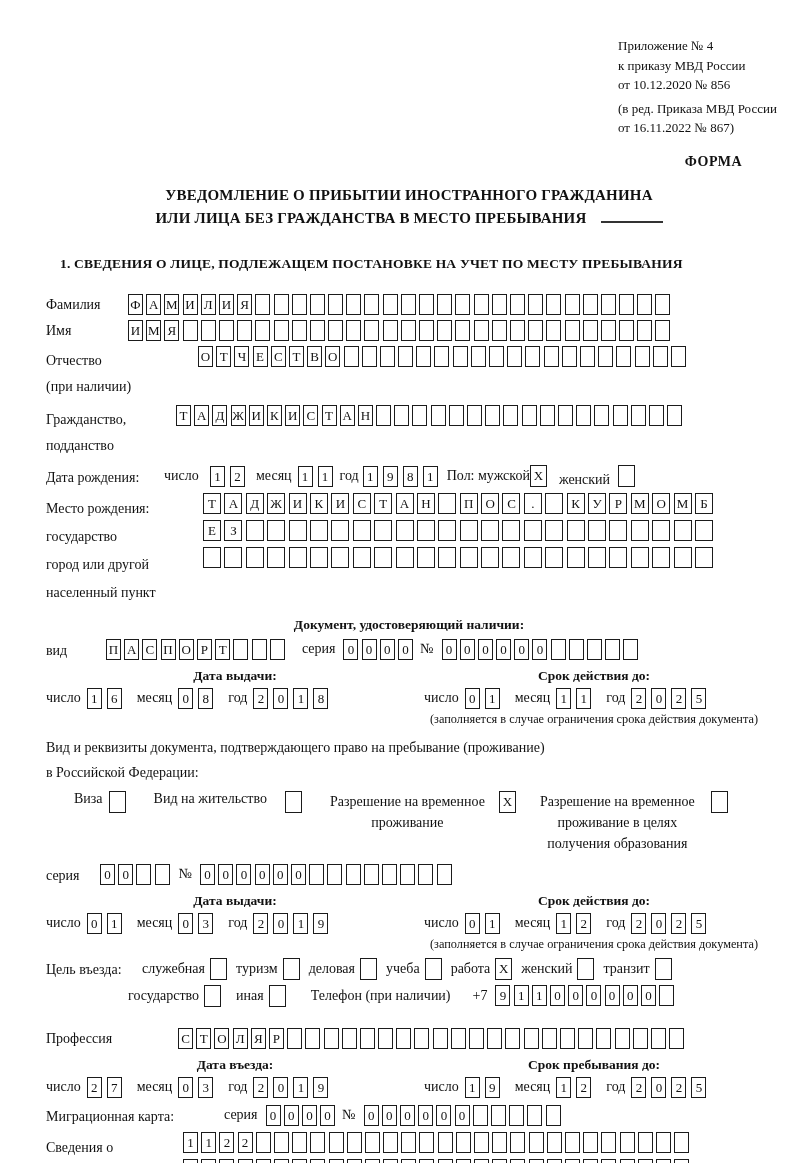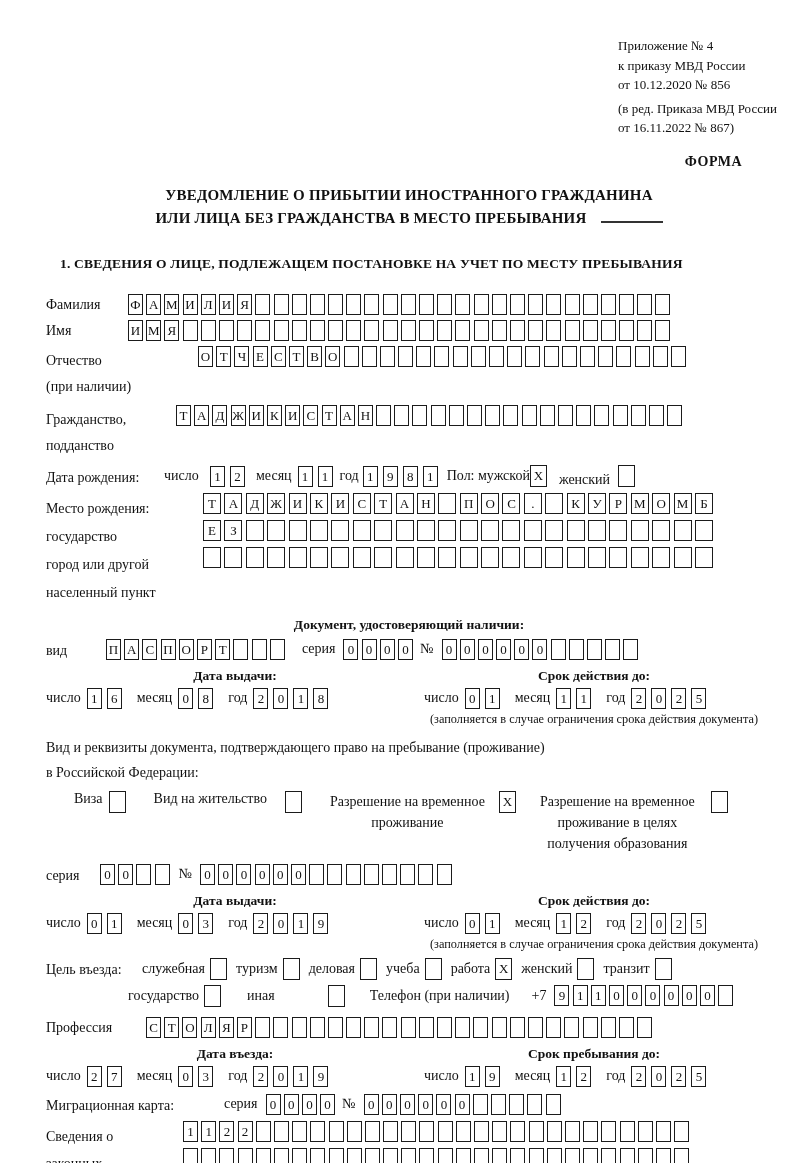--- a/index.html
+++ b/index.html
@@ -598,21 +598,21 @@
       </span>
   </div>
 
   <div class="row" style="align-items:center; margin-top:4px; padding-left:82px;">
     <span class="opt">
         <span class="opt-label">государство</span>
         <span class="cells checkbox">
           <span class="cell"></span>
         </span>
       </span>
-    <span class="opt" style="margin-left:17px;gap:48px;">
+    <span class="opt" style="margin-left:6px;">
         <span class="opt-label">иная</span>
         <span class="cells checkbox">
           <span class="cell"></span>
         </span>
       </span>
     <span style="margin-left:16px;">Телефон (при наличии)</span>
     <span style="margin:0 8px 0 22px;">+7</span>
     <span class="cells">
         <span class="cell">9</span>
         <span class="cell">1</span>
@@ -620,21 +620,21 @@
         <span class="cell">0</span>
         <span class="cell">0</span>
         <span class="cell">0</span>
         <span class="cell">0</span>
         <span class="cell">0</span>
         <span class="cell">0</span>
         <span class="cell"></span>
       </span>
   </div>
 
-  <div class="row" style="margin-top:10px;">
+  <div class="row" style="margin-top:21px;gap:32px;">
     <div class="lbl w100">Профессия</div>
     <div class="cells">
         <span class="cell">С</span>
         <span class="cell">Т</span>
         <span class="cell">О</span>
         <span class="cell">Л</span>
         <span class="cell">Я</span>
         <span class="cell">Р</span>
         <span class="cell"></span>
         <span class="cell"></span>

